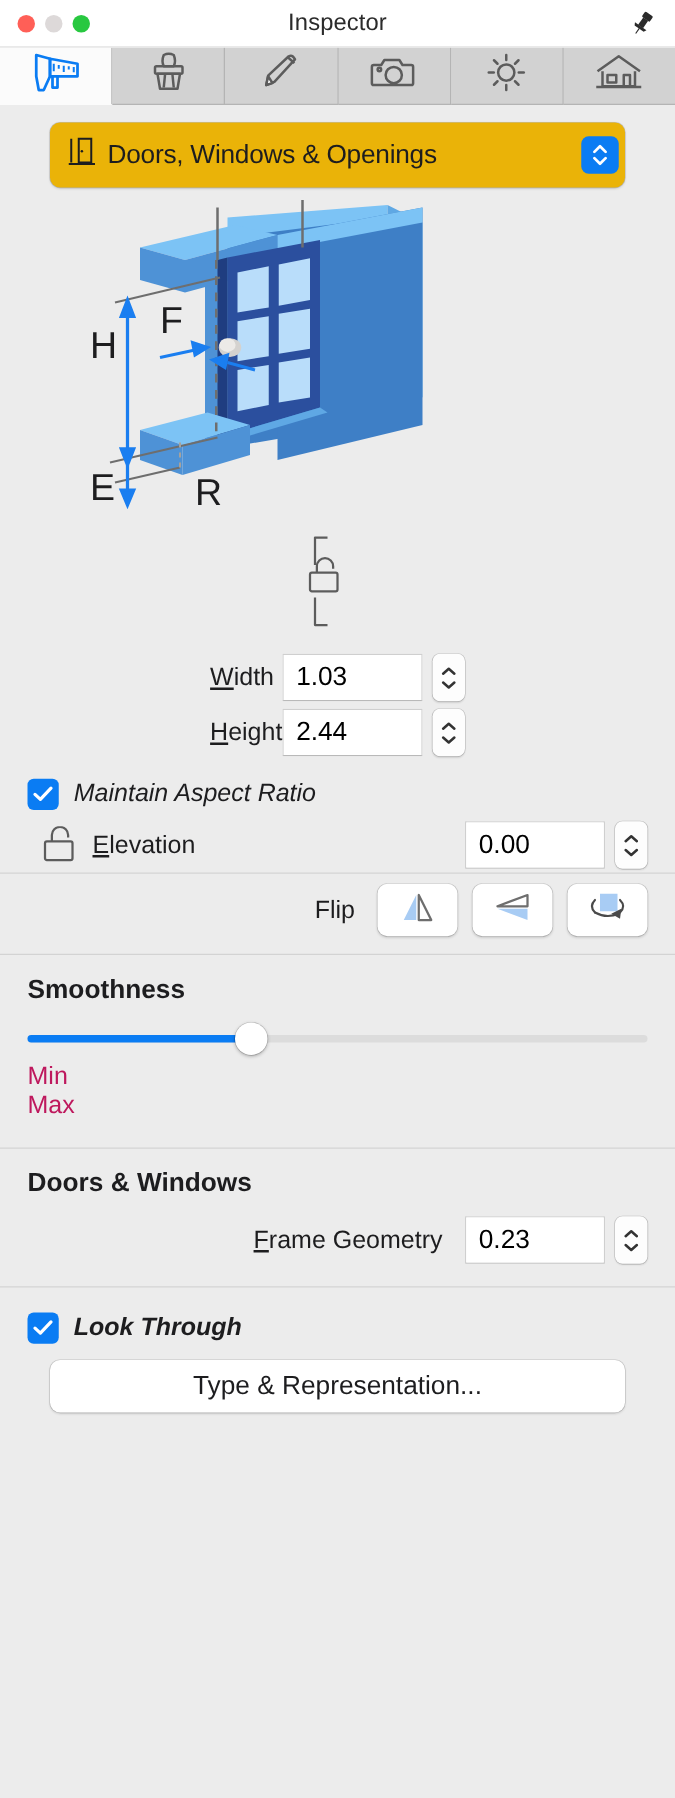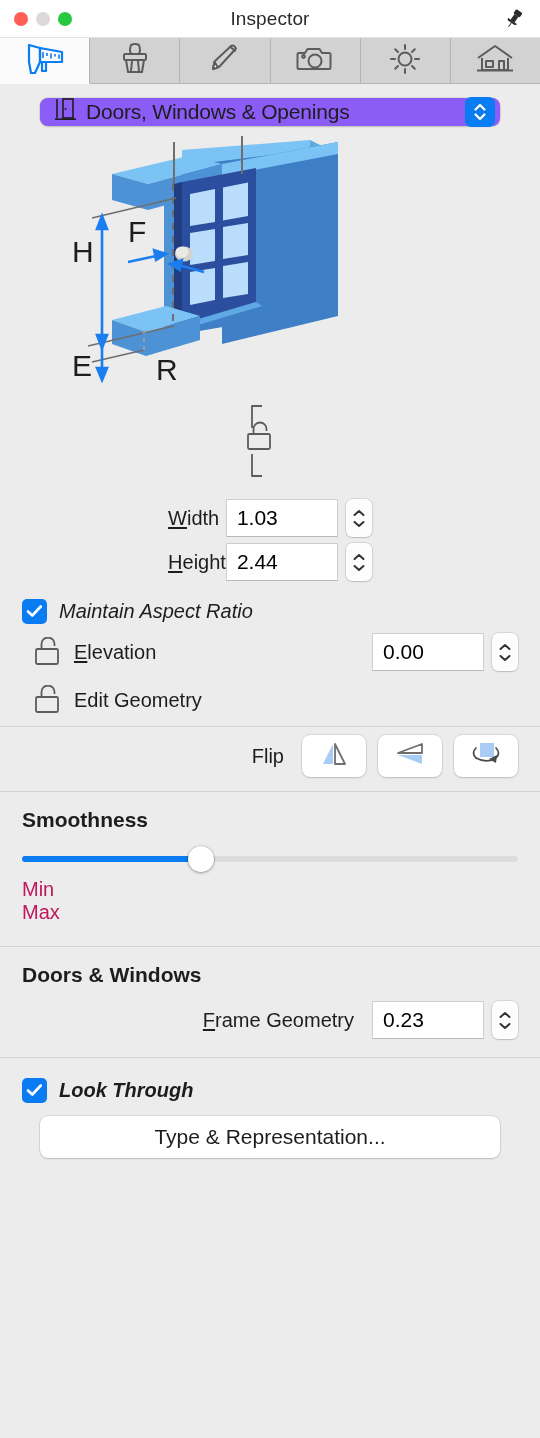--- a/index.html
+++ b/index.html
@@ -39,21 +39,21 @@
     border-bottom: 1px solid #b4b4b4;
   }
   .tab:last-child { border-right: none; }
   .tab.active { background: #fbfbfb; border-bottom: 1px solid #fbfbfb; border-right: 1px solid #b4b4b4; }
   .sect { padding: 0 22px; }
   .divider { height: 1px; background: #d3d3d3; margin: 0; }
 
   
   .popup-wrap { padding: 14px 40px 4px 40px; }
   .popup {
-    height: 28px; background: #8b5cf6; border-radius: 8px;
+    height: 52px; background: #eab308; border-radius: 8px;
     display: flex; align-items: center; padding: 0 5px 0 14px;
     box-shadow: 0 0 0 .5px rgba(0,0,0,.16), 0 1px 2px rgba(0,0,0,.13);
   }
   .popup .door-ico { flex: 0 0 auto; margin-right: 8px; }
   .popup .ptext {
     flex: 1; font-size: 21px; color: #1d1d1f; white-space: nowrap;
     letter-spacing: -.2px;
   }
   .stepper-blue {
     width: 30px; height: 30px; border-radius: 6px; background: #0a7cf3;
@@ -401,31 +401,20 @@
       <span class="stepper">
         <svg width="14" height="8" viewBox="0 0 14 8">
             <polyline points="2.5,6 7,2 11.5,6" fill="none" stroke="#333" stroke-width="2" stroke-linecap="round" stroke-linejoin="round"></polyline>
           </svg>
         <svg width="14" height="8" viewBox="0 0 14 8">
             <polyline points="2.5,2 7,6 11.5,2" fill="none" stroke="#333" stroke-width="2" stroke-linecap="round" stroke-linejoin="round"></polyline>
           </svg>
       </span>
     </div>
 
-    <div class="row" style="min-height:52px;">
-      <span class="lock-col">
-        <svg width="34" height="30" viewBox="0 0 34 30">
-          <g fill="none" stroke="#5c5c5c" stroke-width="1.8" stroke-linejoin="round">
-            <rect x="5" y="12" width="22" height="15" rx="1.5"></rect>
-            <path d="M10.5 12 v-5 a6.5 6.5 0 0 1 13 0 v2"></path>
-          </g>
-        </svg>
-      </span>
-      <span class="label">Edit Geometry</span>
-    </div>
   </div>
 
   <div class="divider"></div>
 
 
   <div class="fliprow">
     <span class="flip-label">Flip</span>
     <span class="flipbtn">
       <span>
         <svg width="34" height="28" viewBox="0 0 34 28">

